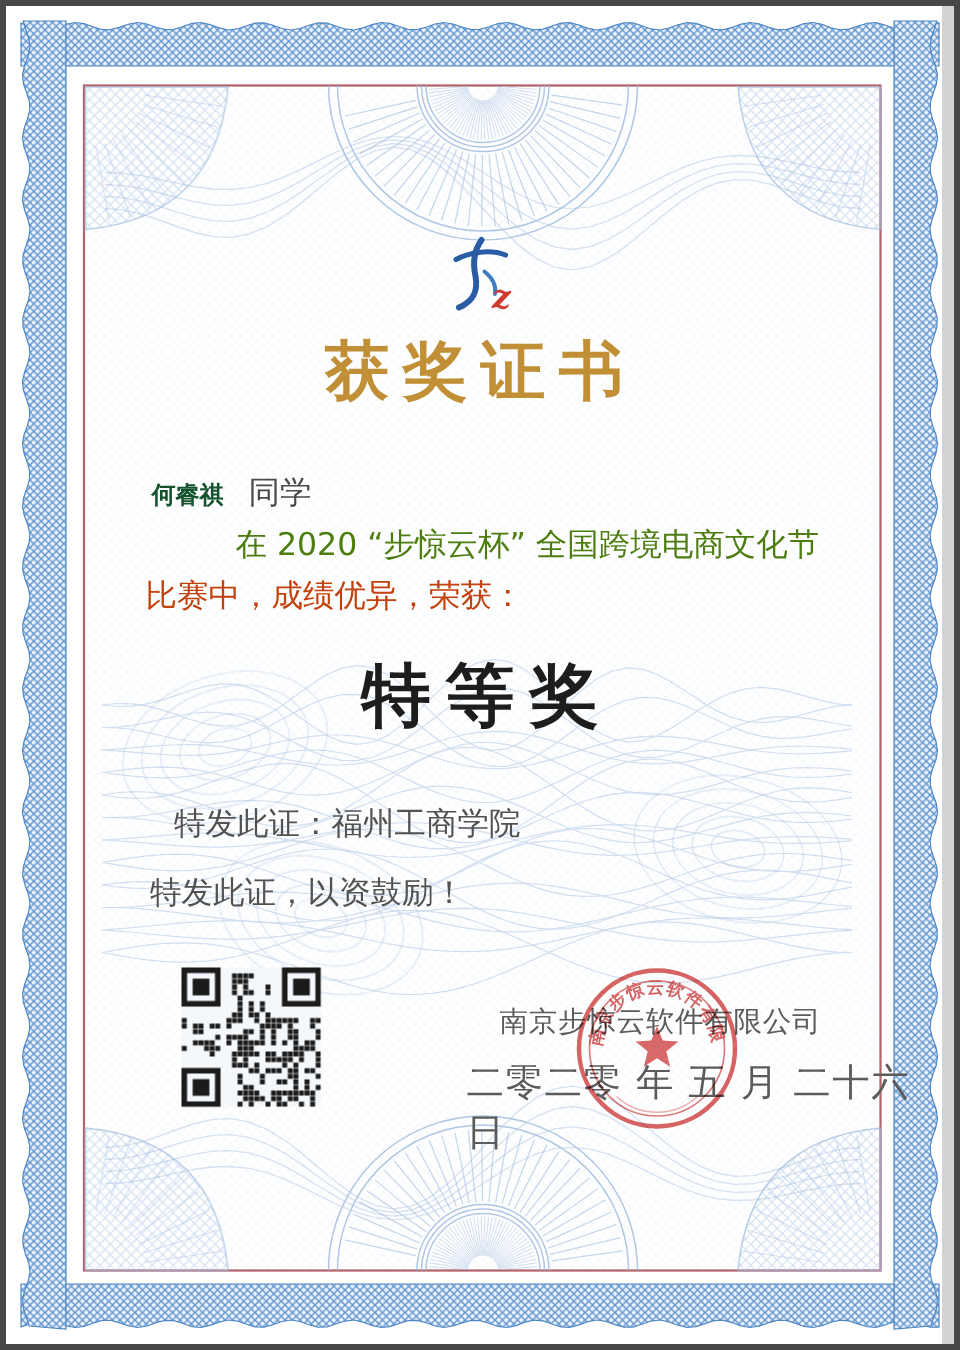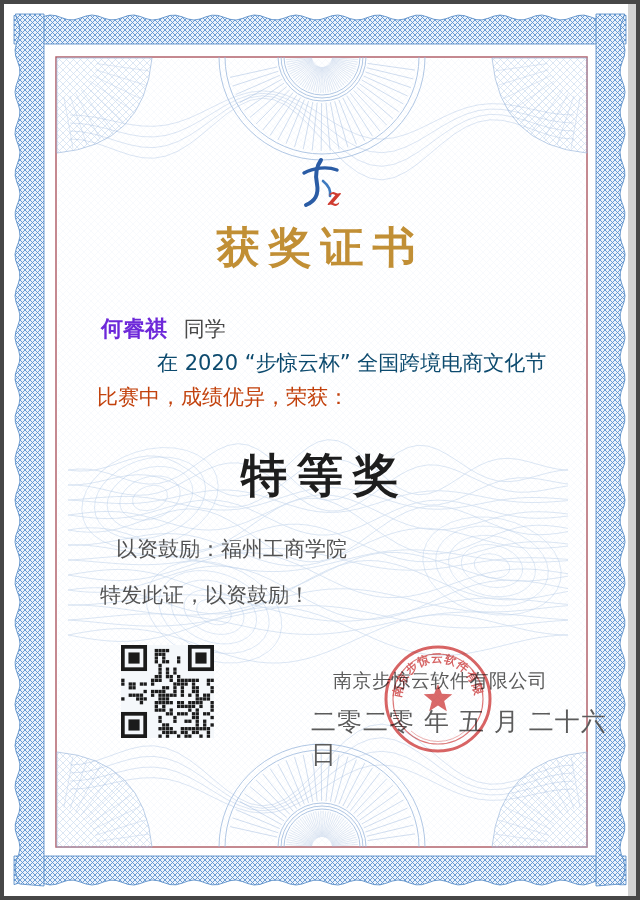--- a/index.html
+++ b/index.html
@@ -8,26 +8,26 @@
     overflow:hidden;font-family:"DejaVu Sans","Liberation Sans",sans-serif;
     box-shadow:inset 0 0 0 4px #474747;
   }
   .scan-edge{position:absolute;right:4px;top:4px;bottom:4px;width:8px;background:#cbcbcb;opacity:.85;z-index:5;}
   #deco{position:absolute;left:0;top:0;width:640px;height:900px;z-index:1;}
   .abs{position:absolute;z-index:3;}
   .logo{left:289px;top:157px;width:64px;height:52px;z-index:3;}
   .cert-title{left:0;top:219px;width:632px;text-align:center;font-size:43px;font-weight:700;
     color:#c18f35;letter-spacing:9px;text-indent:9px;}
   .name-line{left:101px;top:314px;font-size:21px;color:#4a4a4a;}
-  .name-line .nm{font-weight:700;color:#6d28d9;font-size:22px;}
+  .name-line .nm{font-weight:700;color:#14532d;font-size:16px;}
   .name-line .sfx{margin-left:10px;}
-  .body-1{left:157px;top:349px;font-size:21px;color:#0c4a6e;}
+  .body-1{left:157px;top:349px;font-size:21px;color:#4d7c0f;}
   .body-2{left:97px;top:383px;font-size:21px;color:#c2410c;}
   .award{left:0;top:433px;width:640px;text-align:center;font-size:46px;font-weight:700;
-    color:#1d1d1d;letter-spacing:10px;text-indent:10px;margin-top:12px;}
+    color:#1d1d1d;letter-spacing:10px;text-indent:10px;}
   .school{left:116px;top:535px;font-size:21px;color:#525252;}
   .issue{left:100px;top:581px;font-size:21px;color:#525252;}
   .qr{left:121px;top:645px;width:93px;height:93px;z-index:3;}
   .issuer{left:333px;top:668px;font-size:19px;color:#5b5b5b;letter-spacing:.5px;z-index:3;}
   .idate{left:311px;top:705px;font-size:25px;color:#5b5b5b;letter-spacing:1px;z-index:3;}
   .seal{position:absolute;left:378px;top:639px;width:120px;height:120px;z-index:4;
     mix-blend-mode:multiply;opacity:.85;}
 </style>
 </head>
 <body>
@@ -331,21 +331,21 @@
   <div class="abs name-line">
     <span class="nm">何睿祺</span>
     <span class="sfx">同学</span>
   </div>
 
   <div class="abs body-1">在 2020 “步惊云杯” 全国跨境电商文化节</div>
   <div class="abs body-2">比赛中，成绩优异，荣获：</div>
 
   <div class="abs award">特等奖</div>
 
-  <div class="abs school">以资鼓励：福州工商学院</div>
+  <div class="abs school">特发此证：福州工商学院</div>
   <div class="abs issue">特发此证，以资鼓励！</div>
 
   <svg class="abs qr" id="qr" viewBox="0 0 93 93">
       <rect x="0" y="0" width="93" height="93" fill="#f4f7fb" opacity="0.9"></rect>
       <rect x="33.68000000000001" y="3.9200000000000004" width="3.3200000000000003" height="3.3200000000000003" fill="#1b1b1b"></rect>
       <rect x="37.400000000000006" y="3.9200000000000004" width="3.3200000000000003" height="3.3200000000000003" fill="#1b1b1b"></rect>
       <rect x="41.120000000000005" y="3.9200000000000004" width="3.3200000000000003" height="3.3200000000000003" fill="#1b1b1b"></rect>
       <rect x="44.84" y="3.9200000000000004" width="3.3200000000000003" height="3.3200000000000003" fill="#1b1b1b"></rect>
       <rect x="33.68000000000001" y="7.640000000000001" width="3.3200000000000003" height="3.3200000000000003" fill="#1b1b1b"></rect>
       <rect x="37.400000000000006" y="7.640000000000001" width="3.3200000000000003" height="3.3200000000000003" fill="#1b1b1b"></rect>

